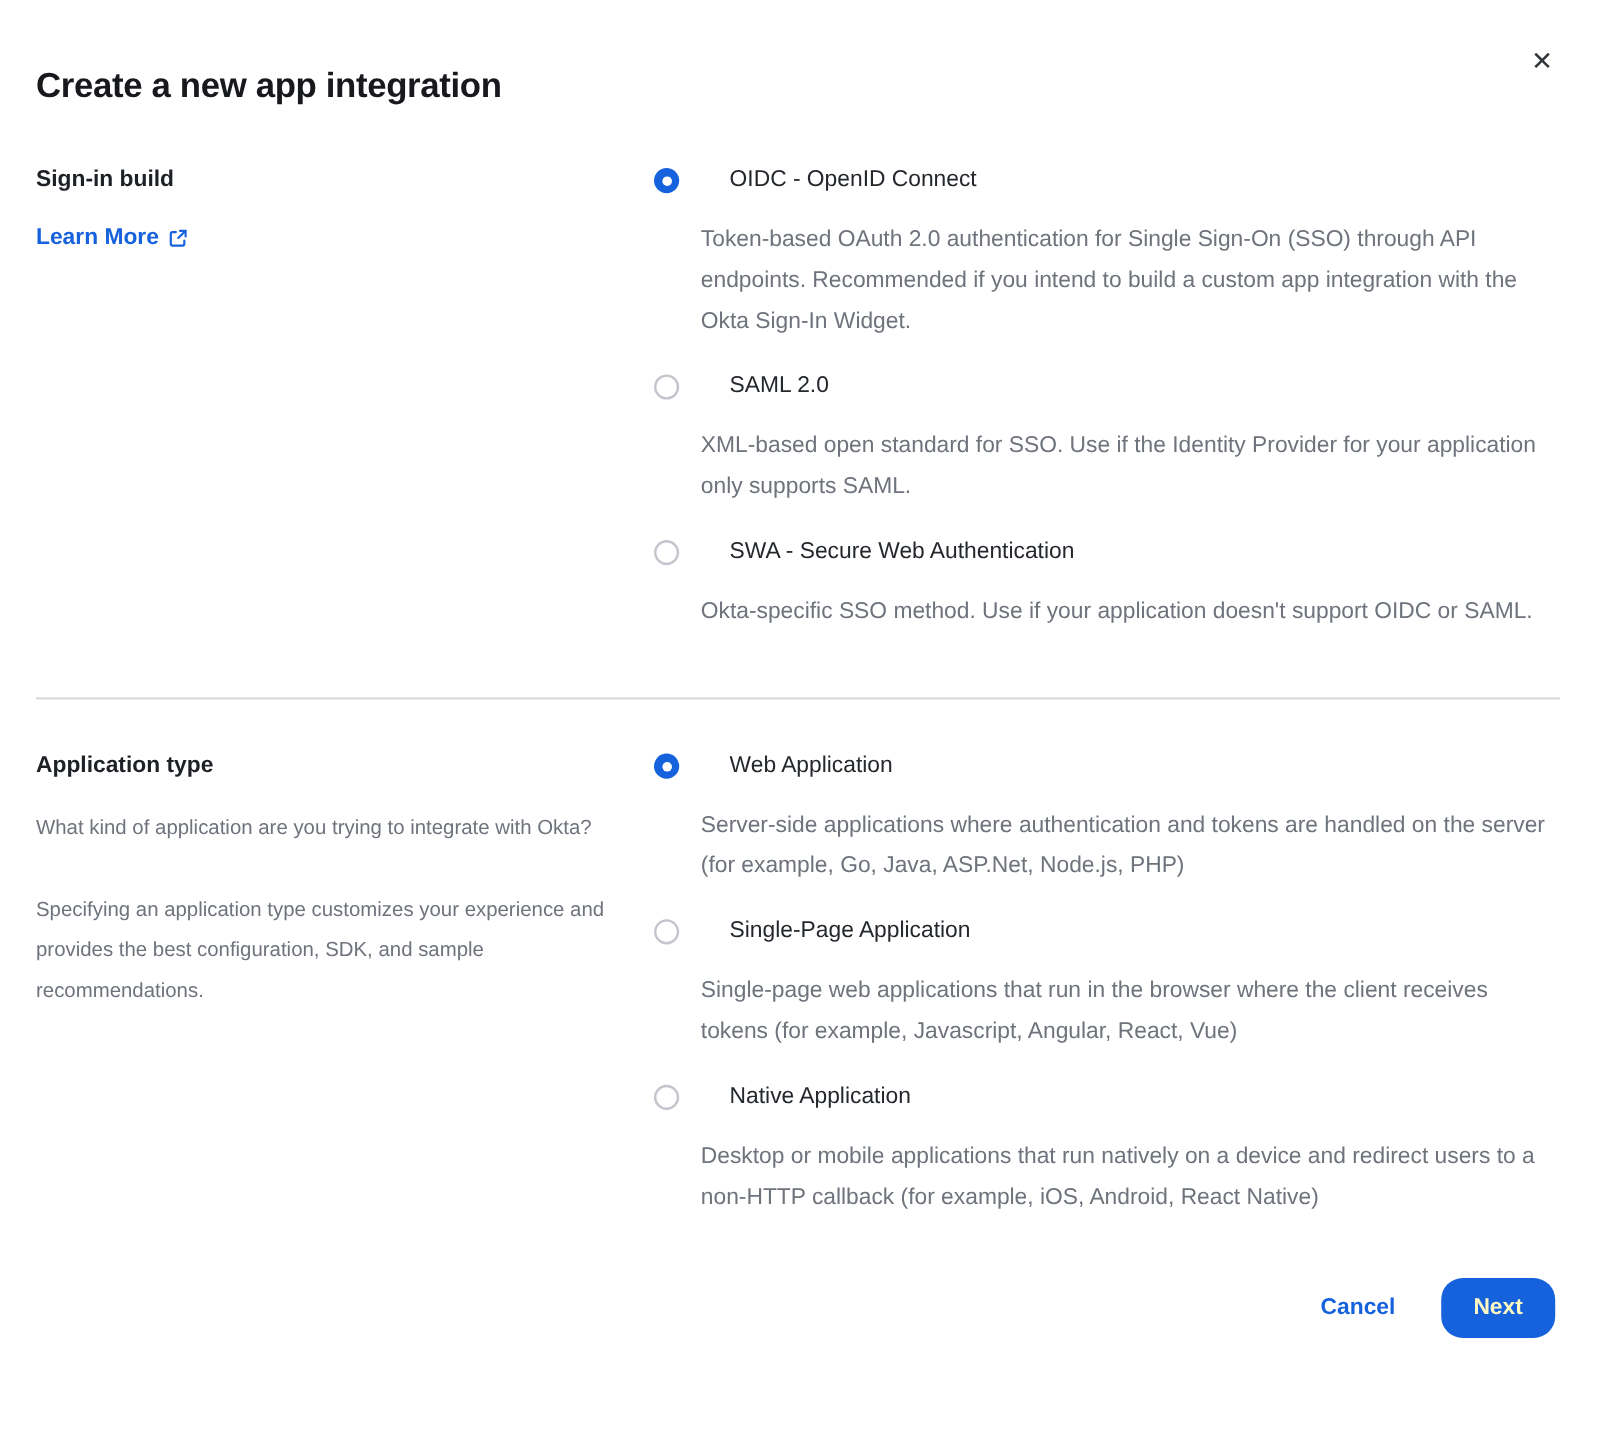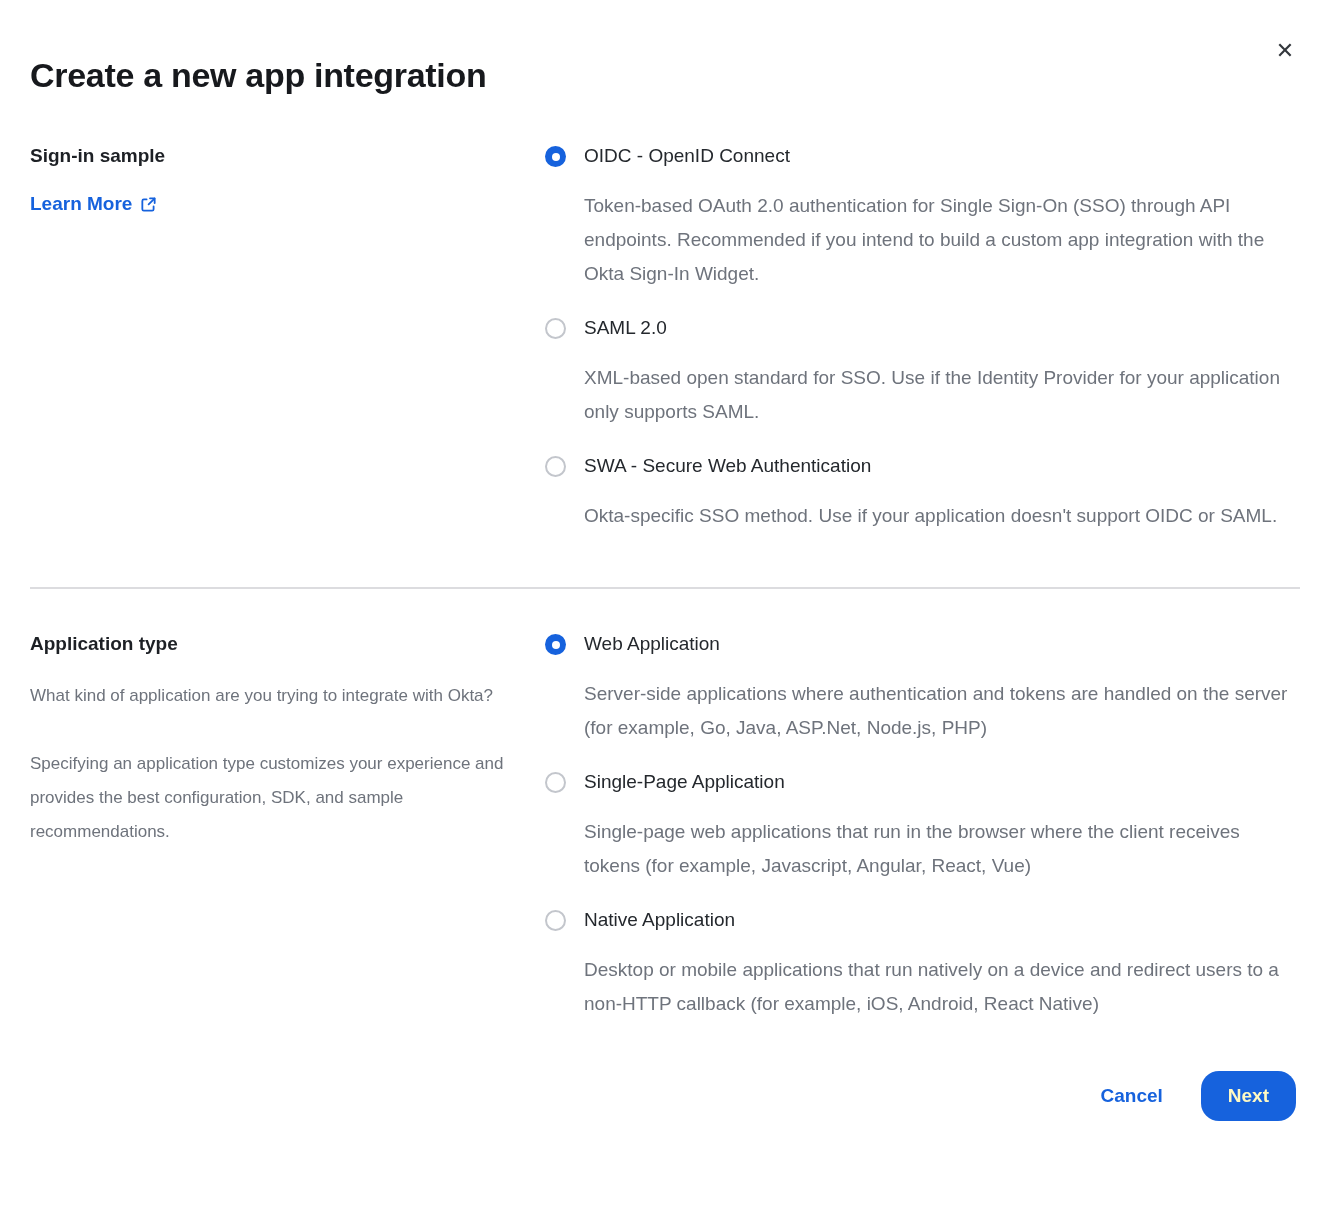--- a/index.html
+++ b/index.html
@@ -32,21 +32,21 @@
     border: none;
     background: transparent;
     font-size: 22px;
     line-height: 26px;
     color: #33373c;
     cursor: pointer;
     text-align: center;
     padding: 0;
   }
   .dialog-title {
-    font-size: 34px;
+    font-size: 29px;
     font-weight: 700;
     letter-spacing: -0.3px;
     color: #17191d;
   }
   .section-row {
     display: grid;
     grid-template-columns: 515px 1fr;
     margin-top: 46px;
   }
   .section-label {
@@ -107,20 +107,21 @@
     width: 8px;
     height: 8px;
     margin: -4px 0 0 -4px;
     border-radius: 50%;
     background: #ffffff;
   }
   .option-label {
     font-size: 19px;
     line-height: 30px;
     color: #24282d;
+    margin-left: 24px;
   }
   .option-desc {
     font-size: 19px;
     line-height: 34px;
     color: var(--text-secondary);
     max-width: 706px;
     margin-top: 18px;
   }
   .divider {
     border: none;
@@ -161,21 +162,21 @@
 <body>
 
 <div class="dialog">
 
   <button class="close-btn">✕</button>
 
   <h1 class="dialog-title">Create a new app integration</h1>
 
   <div class="section-row">
     <div class="left-col">
-      <div class="section-label">Sign-in sample</div>
+      <div class="section-label">Sign-in build</div>
       <a class="learn-more">
         <span>Learn More</span>
         <span class="ext-icon">
           <svg width="17" height="17" viewBox="0 0 16 16" fill="none">
             <path d="M6.2 3.2H3.6c-.8 0-1.4.6-1.4 1.4v7.8c0 .8.6 1.4 1.4 1.4h7.8c.8 0 1.4-.6 1.4-1.4V9.8" stroke="currentColor" stroke-width="1.7" stroke-linecap="round"></path>
             <path d="M9.4 2.2h4.4v4.4" stroke="currentColor" stroke-width="1.7" stroke-linecap="round" stroke-linejoin="round"></path>
             <path d="M13.6 2.4 8.1 7.9" stroke="currentColor" stroke-width="1.7" stroke-linecap="round"></path>
           </svg>
         </span>
       </a>

